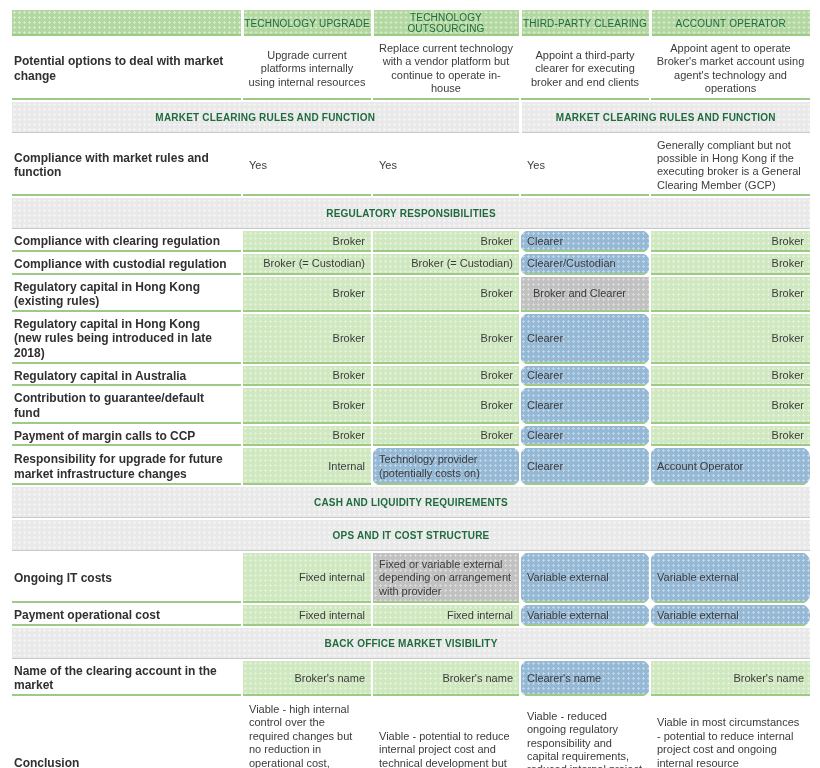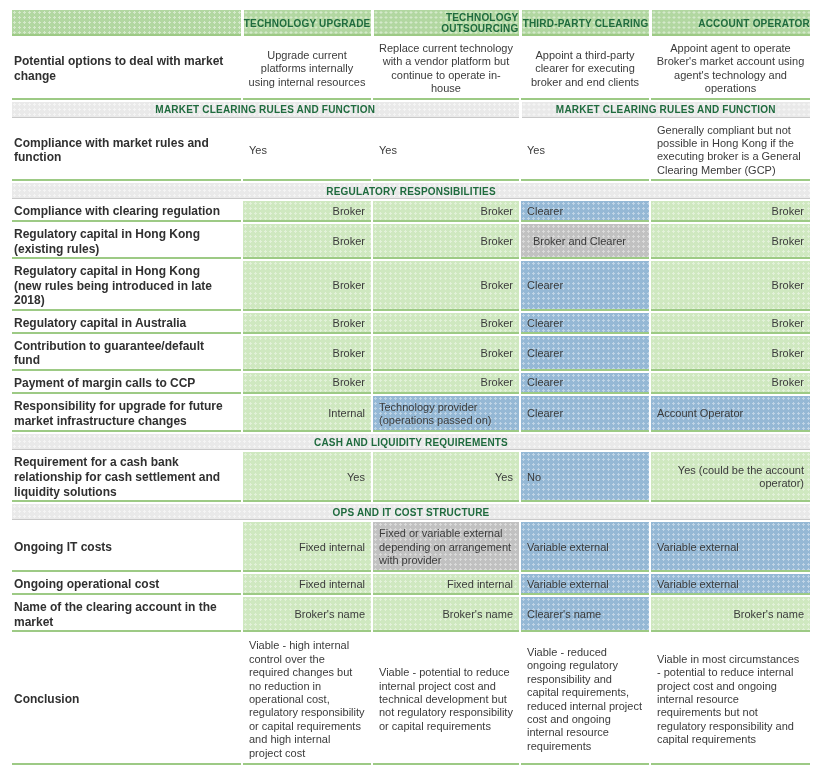--- a/index.html
+++ b/index.html
@@ -24,36 +24,36 @@
   tr > td {
     border-bottom:2px solid #ffffff;
     background-image:linear-gradient(#9dca85,#9dca85);
     background-size:100% 2px;
     background-position:left bottom;
     background-repeat:no-repeat;
   }
 
   .hcell {
     height:27px; background-color:#b2d7a1;
-    color:#1f6b3e; font-weight:bold; font-size:10px; letter-spacing:.2px;
-    text-align:right; text-transform:uppercase;
+    color:#1f6b3e; font-weight:normal; font-size:10px; letter-spacing:.2px;
+    text-align:center; text-transform:uppercase;
     border-left:3px solid #ffffff;
     background-image:
       linear-gradient(#9dca85,#9dca85),
       radial-gradient(rgba(255,255,255,.45) 1px, transparent 1.2px);
     background-size:100% 2px, 5px 5px;
     background-position:left bottom, left top;
     background-repeat:no-repeat, repeat;
   }
   .hcell.empty { border-left:none; }
 
   .band {
     height:18px; background-color:#e9e9e9;
     color:#1f6b3e; font-weight:bold; font-size:10px; letter-spacing:.2px;
-    text-align:center; text-transform:uppercase; padding:2px 0;
+    text-align:center; text-transform:uppercase; padding:10px 0;
     background-image:
       linear-gradient(#c9c9c9,#c9c9c9),
       radial-gradient(rgba(255,255,255,.5) 1px, transparent 1.2px);
     background-size:100% 1px, 5px 5px;
     background-position:left bottom, left top;
     background-repeat:no-repeat, repeat;
   }
   .band.gapL { border-left:3px solid #ffffff; }
 
   .row-label {
@@ -65,21 +65,21 @@
     font-size:11px; line-height:1.22; padding:3px 6px;
     border-left:2px solid #ffffff;
     background-image:
       linear-gradient(#9dca85,#9dca85),
       radial-gradient(rgba(255,255,255,.4) 1px, transparent 1.2px);
     background-size:100% 2px, 5px 5px;
     background-position:left bottom, left top;
     background-repeat:no-repeat, repeat;
   }
   .c-green { background-color:#cfe8c0;text-align:right; }
-  .c-blue  { background-color:#95b8d5; }
+  .c-blue  { background-color:#95b8d5;border-radius:10px; }
   .c-gray  { background-color:#c1c1c1;padding-left:12px; }
   .c-white { background-color:#ffffff; }
 
   tr[data-row="0"] .cell { text-align:center; padding:4px 5px; }
   tr[data-row="2"] .cell { padding:4px 6px; }
   tr[data-row="16"] .cell, tr[data-row="12"] .cell { padding:5px 6px; }
   tr[data-row="21"] .cell { padding:5px 6px; }
 </style>
 </head>
 <body>
@@ -124,20 +124,27 @@
         <tr data-row="3">
           <td colspan="5" class="band">REGULATORY RESPONSIBILITIES</td>
         </tr>
         <tr data-row="4">
           <td class="row-label">Compliance with clearing regulation</td>
           <td class="cell c-green">Broker</td>
           <td class="cell c-green">Broker</td>
           <td class="cell c-blue">Clearer</td>
           <td class="cell c-green">Broker</td>
         </tr>
+        <tr data-row="5">
+          <td class="row-label">Compliance with custodial regulation</td>
+          <td class="cell c-green">Broker (= Custodian)</td>
+          <td class="cell c-green">Broker (= Custodian)</td>
+          <td class="cell c-blue">Clearer/Custodian</td>
+          <td class="cell c-green">Broker</td>
+        </tr>
         <tr data-row="6">
           <td class="row-label">Regulatory capital in Hong Kong
 (existing rules)</td>
           <td class="cell c-green">Broker</td>
           <td class="cell c-green">Broker</td>
           <td class="cell c-gray">Broker and Clearer</td>
           <td class="cell c-green">Broker</td>
         </tr>
         <tr data-row="7">
           <td class="row-label">Regulatory capital in Hong Kong
@@ -164,50 +171,46 @@
         <tr data-row="10">
           <td class="row-label">Payment of margin calls to CCP</td>
           <td class="cell c-green">Broker</td>
           <td class="cell c-green">Broker</td>
           <td class="cell c-blue">Clearer</td>
           <td class="cell c-green">Broker</td>
         </tr>
         <tr data-row="12">
           <td class="row-label">Responsibility for upgrade for future market infrastructure changes</td>
           <td class="cell c-green">Internal</td>
-          <td class="cell c-blue">Technology provider (operations passed on)</td>
+          <td class="cell c-blue">Technology provider (potentially costs on)</td>
           <td class="cell c-blue">Clearer</td>
           <td class="cell c-blue">Account Operator</td>
         </tr>
         <tr data-row="13">
           <td colspan="5" class="band">CASH AND LIQUIDITY REQUIREMENTS</td>
-        </tr>
-        <tr data-row="14">
-          <td class="row-label">Requirement for a cash bank relationship for cash settlement and liquidity solutions</td>
-          <td class="cell c-green">Yes</td>
-          <td class="cell c-green">Yes</td>
-          <td class="cell c-blue">No</td>
-          <td class="cell c-green">Yes (could be the account operator)</td>
         </tr>
         <tr data-row="15">
           <td colspan="5" class="band">OPS AND IT COST STRUCTURE</td>
         </tr>
         <tr data-row="16">
           <td class="row-label">Ongoing IT costs</td>
           <td class="cell c-green">Fixed internal</td>
           <td class="cell c-gray">Fixed or variable external depending on arrangement with provider</td>
           <td class="cell c-blue">Variable external</td>
           <td class="cell c-blue">Variable external</td>
         </tr>
         <tr data-row="17">
-          <td class="row-label">Ongoing operational cost</td>
+          <td class="row-label">Payment operational cost</td>
           <td class="cell c-green">Fixed internal</td>
           <td class="cell c-green">Fixed internal</td>
           <td class="cell c-blue">Variable external</td>
           <td class="cell c-blue">Variable external</td>
+        </tr>
+        <tr data-row="18">
+          <td colspan="5" class="band">BACK OFFICE MARKET VISIBILITY</td>
         </tr>
         <tr data-row="19">
           <td class="row-label">Name of the clearing account in the market</td>
           <td class="cell c-green">Broker's name</td>
           <td class="cell c-green">Broker's name</td>
           <td class="cell c-blue">Clearer's name</td>
           <td class="cell c-green">Broker's name</td>
         </tr>
         <tr data-row="21">
           <td class="row-label">Conclusion</td>

